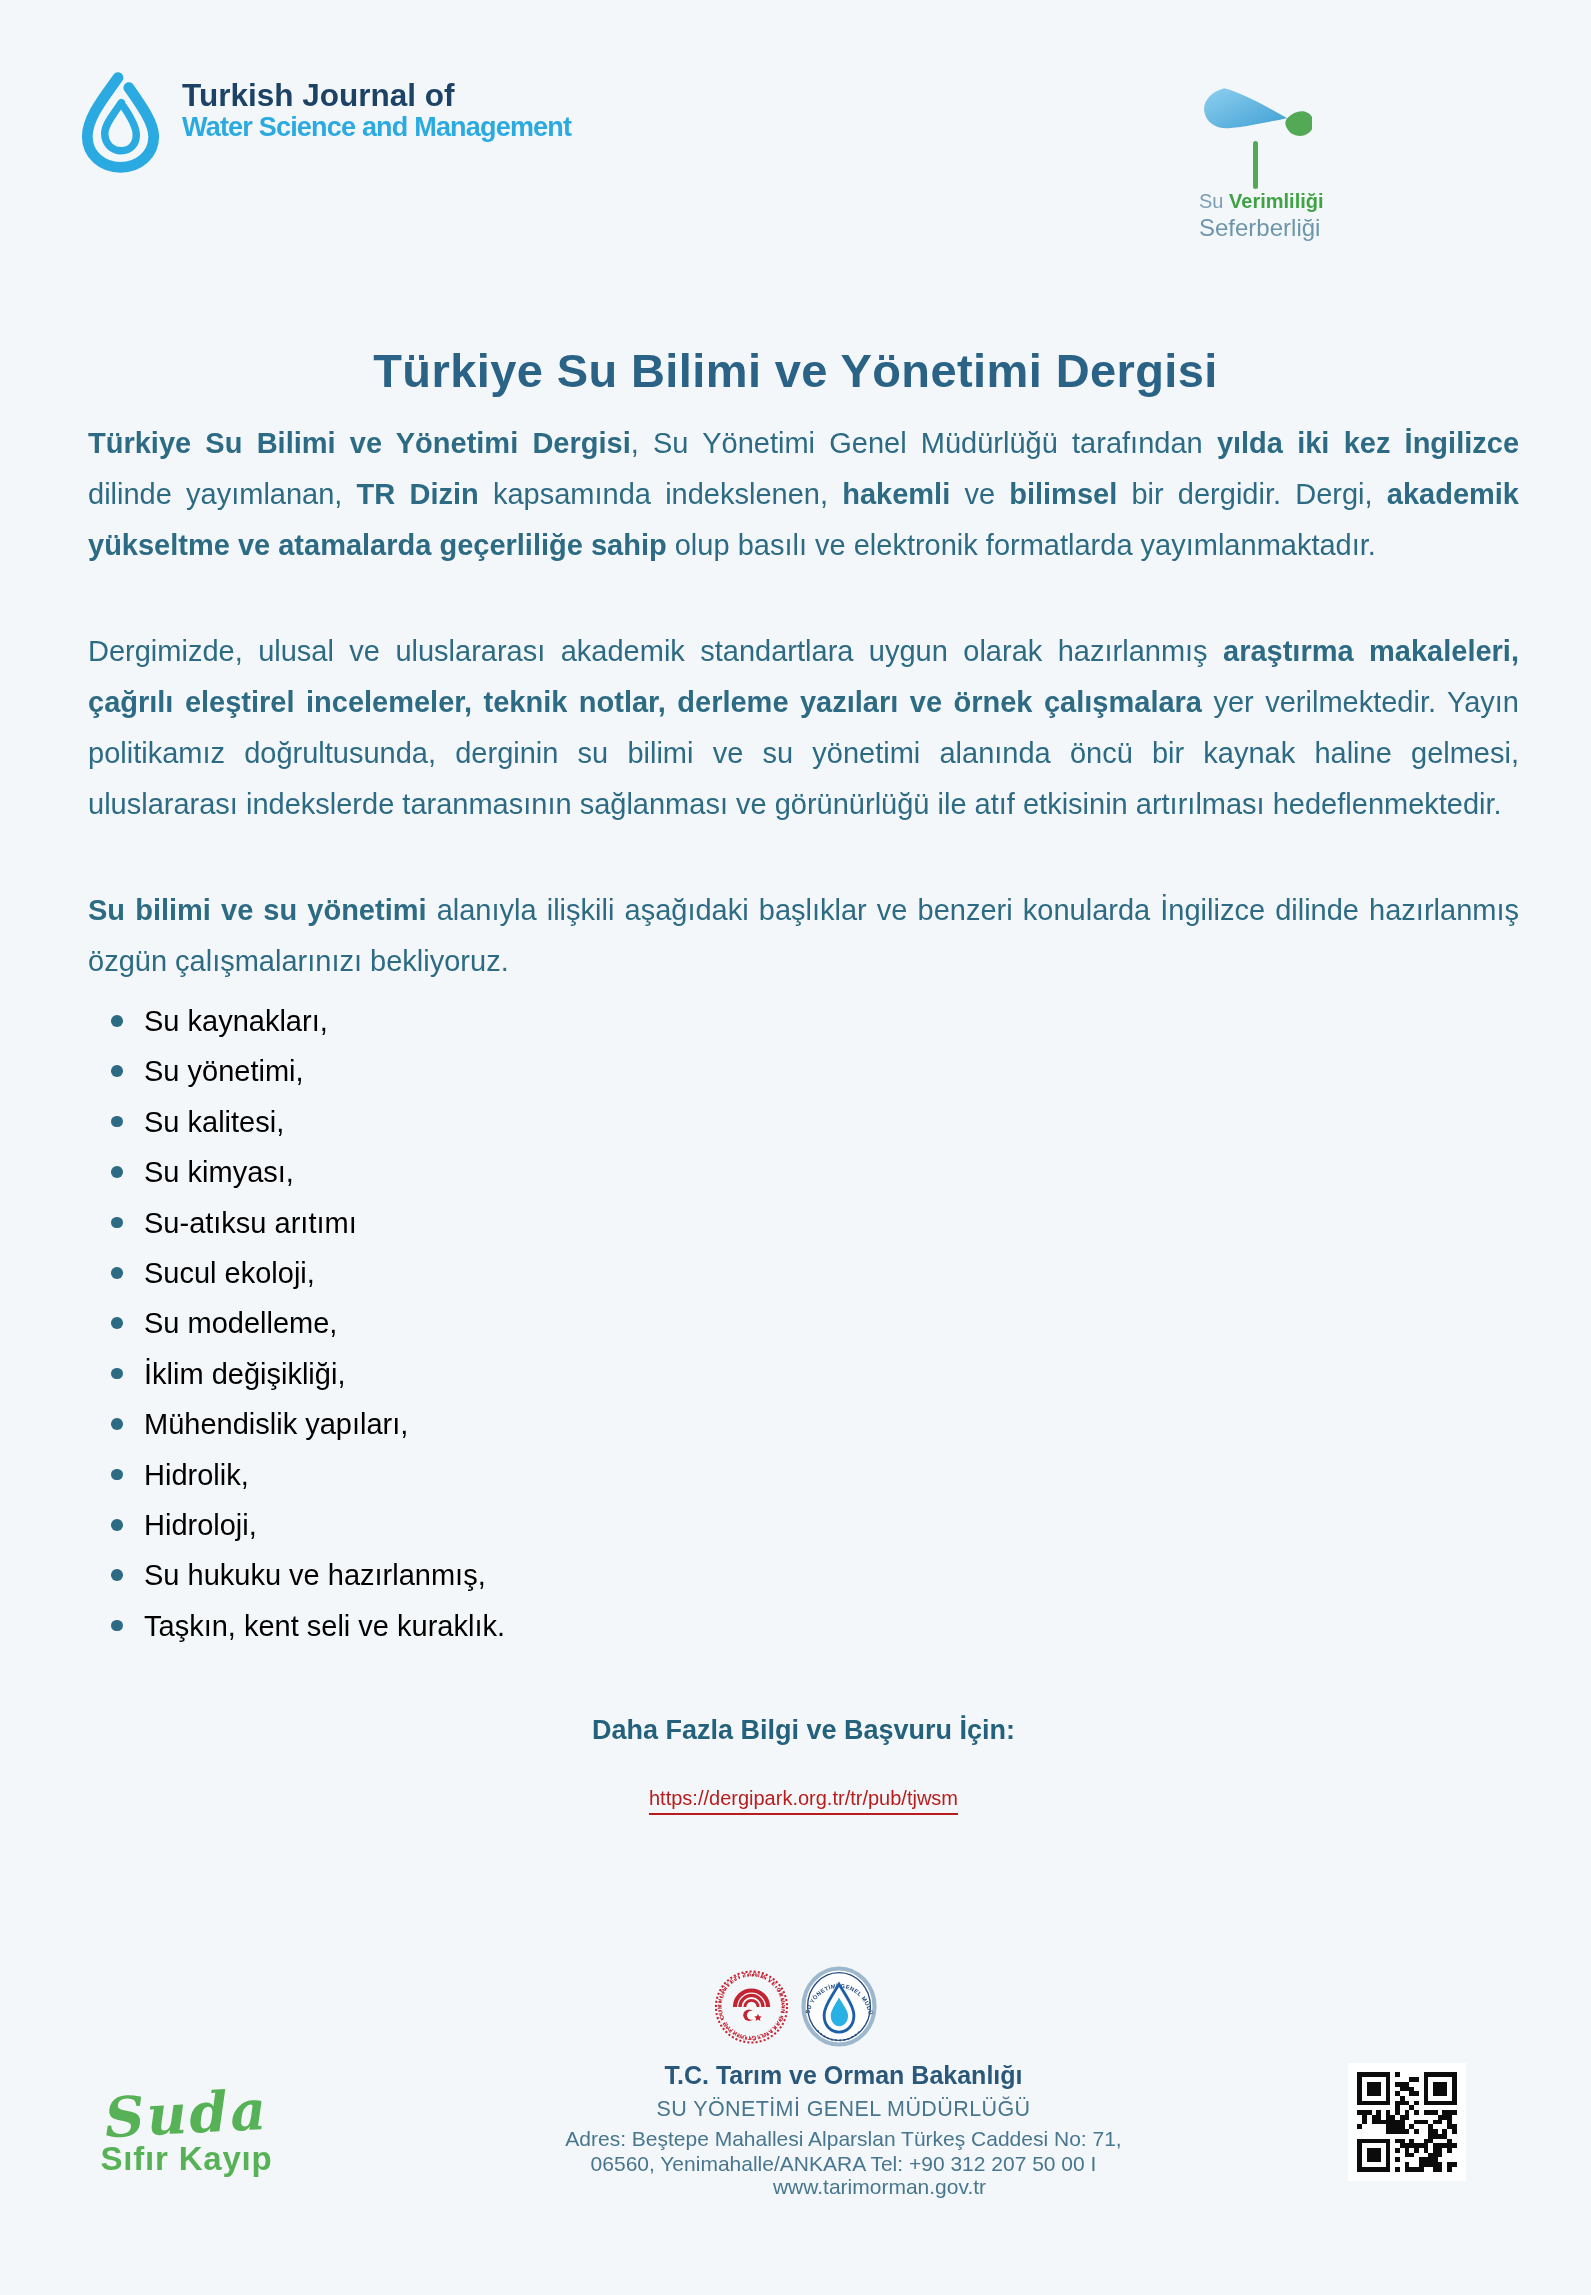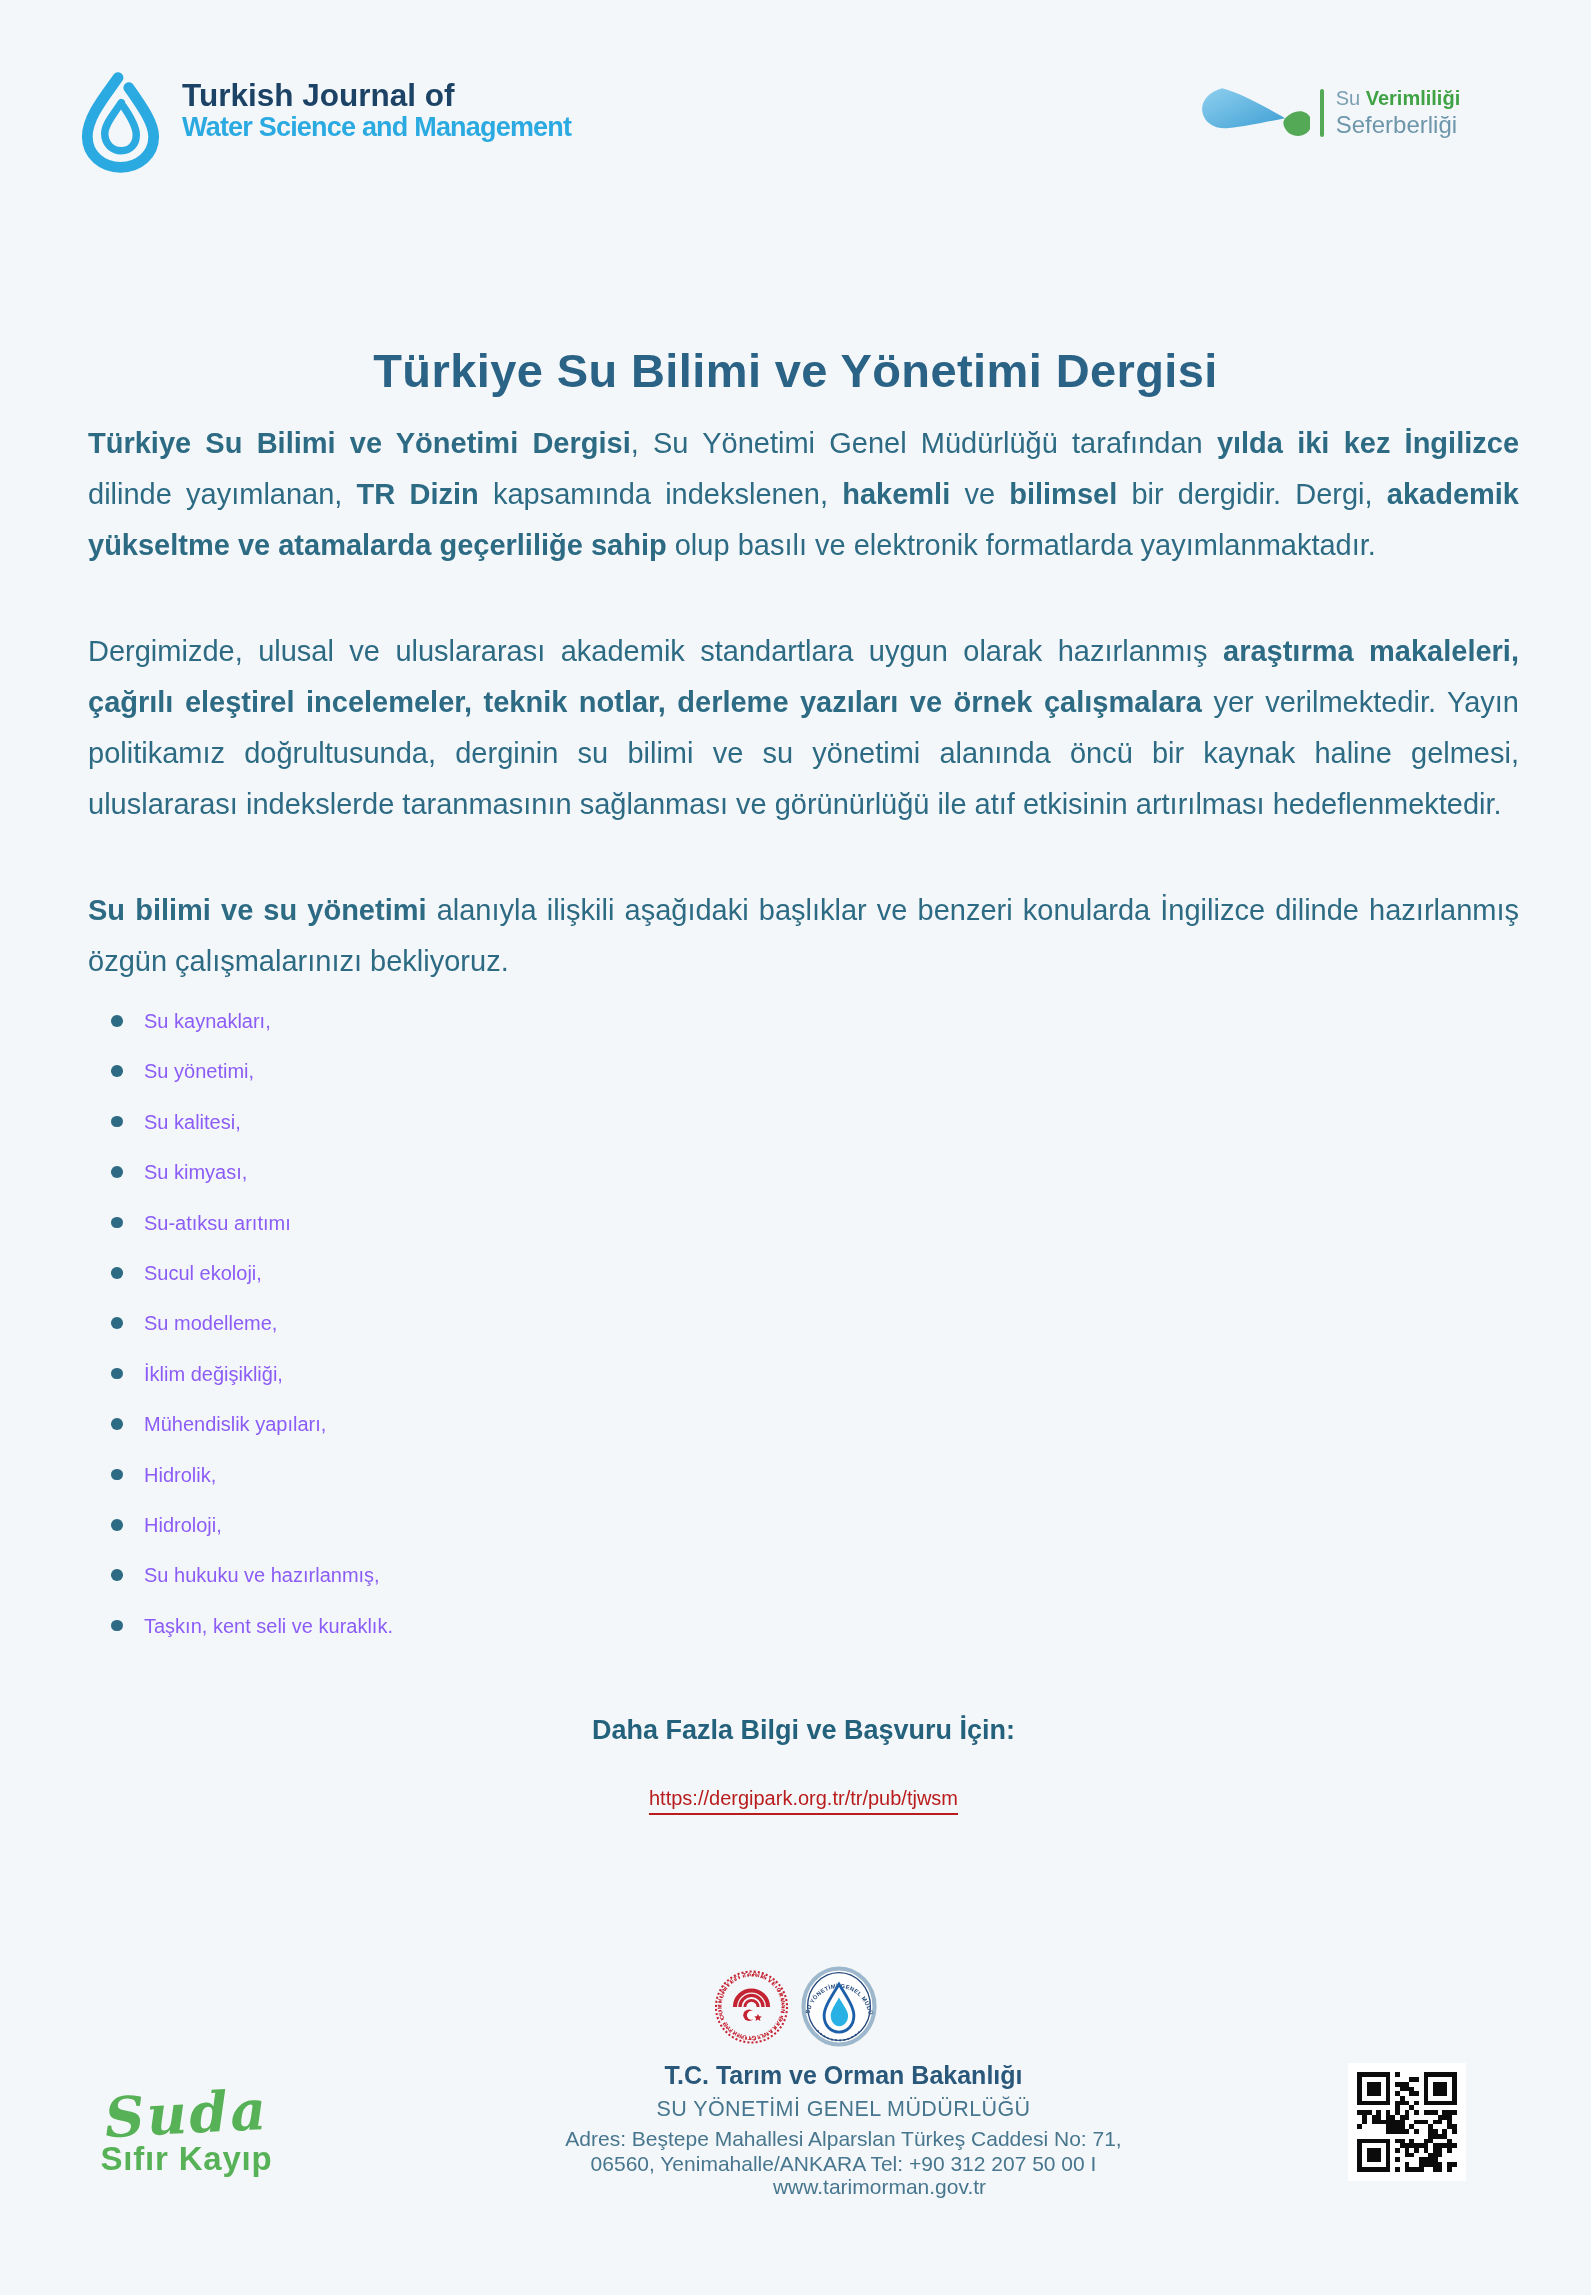--- a/index.html
+++ b/index.html
@@ -11,42 +11,42 @@
   }
   .b{font-weight:700;}
 
   
   .journal-logo{position:absolute;left:79px;top:71px;display:flex;align-items:flex-start;}
   .journal-logo svg{display:block;}
   .journal-logo .txt{margin-left:20px;padding-top:6.6px;}
   .jl-line1{font-size:31.5px;font-weight:700;color:#1c4266;letter-spacing:0px;line-height:1.1;}
   .jl-line2{font-size:27px;font-weight:700;color:#2baae2;letter-spacing:-0.8px;line-height:1.15;}
 
-  .eff-logo{position:absolute;left:1199px;top:85px;display:flex;align-items:center;}
+  .eff-logo{position:absolute;left:1199px;top:85px;display:flex;align-items:center;flex-direction:column;}
   .eff-logo .drops{margin-right:10px;}
   .eff-bar{width:4.1px;height:48px;background:#54a957;border-radius:2.5px;margin-right:11.6px;}
   .eff-line1{font-size:20px;color:#7b9eb3;line-height:1.25;}
   .eff-line1 .g{color:#3fa244;font-weight:700;}
   .eff-line2{font-size:24px;color:#6d96ab;line-height:1.2;}
 
   
   .page-title{
     position:absolute;top:312px;left:0;width:100%;text-align:center;
     font-size:47px;font-weight:700;color:#2a6386;letter-spacing:0.4px;
   }
 
   
   .content{position:absolute;left:88px;top:418px;width:1431px;}
   .para{font-size:29px;line-height:51px;text-align:justify;margin:0 0 55px 0;color:#2d6b84;}
   .para:nth-of-type(3){margin-bottom:0;}
 
   ul.topics{list-style:none;margin:18px 0 0 0;padding:0;}
   ul.topics li{
-    position:relative;padding-left:56px;font-size:20px;line-height:33px;
-    margin-bottom:17.4px;color:#8b5cf6;margin-top:12px;
+    position:relative;padding-left:56px;font-size:29px;line-height:33px;
+    margin-bottom:17.4px;color:#000000;margin-top:12px;
   }
   ul.topics li::before{
     content:"";position:absolute;left:23px;top:10px;width:11.6px;height:11.6px;
     border-radius:50%;background:#2d6b84;
   }
 
   .more-info{margin-top:71px;text-align:center;}
   .mi-heading{font-size:27px;font-weight:700;color:#24617c;line-height:33px;}
   .mi-link{
     display:inline-block;margin-top:33px;font-size:20px;line-height:36px;color:#b91c1c;

